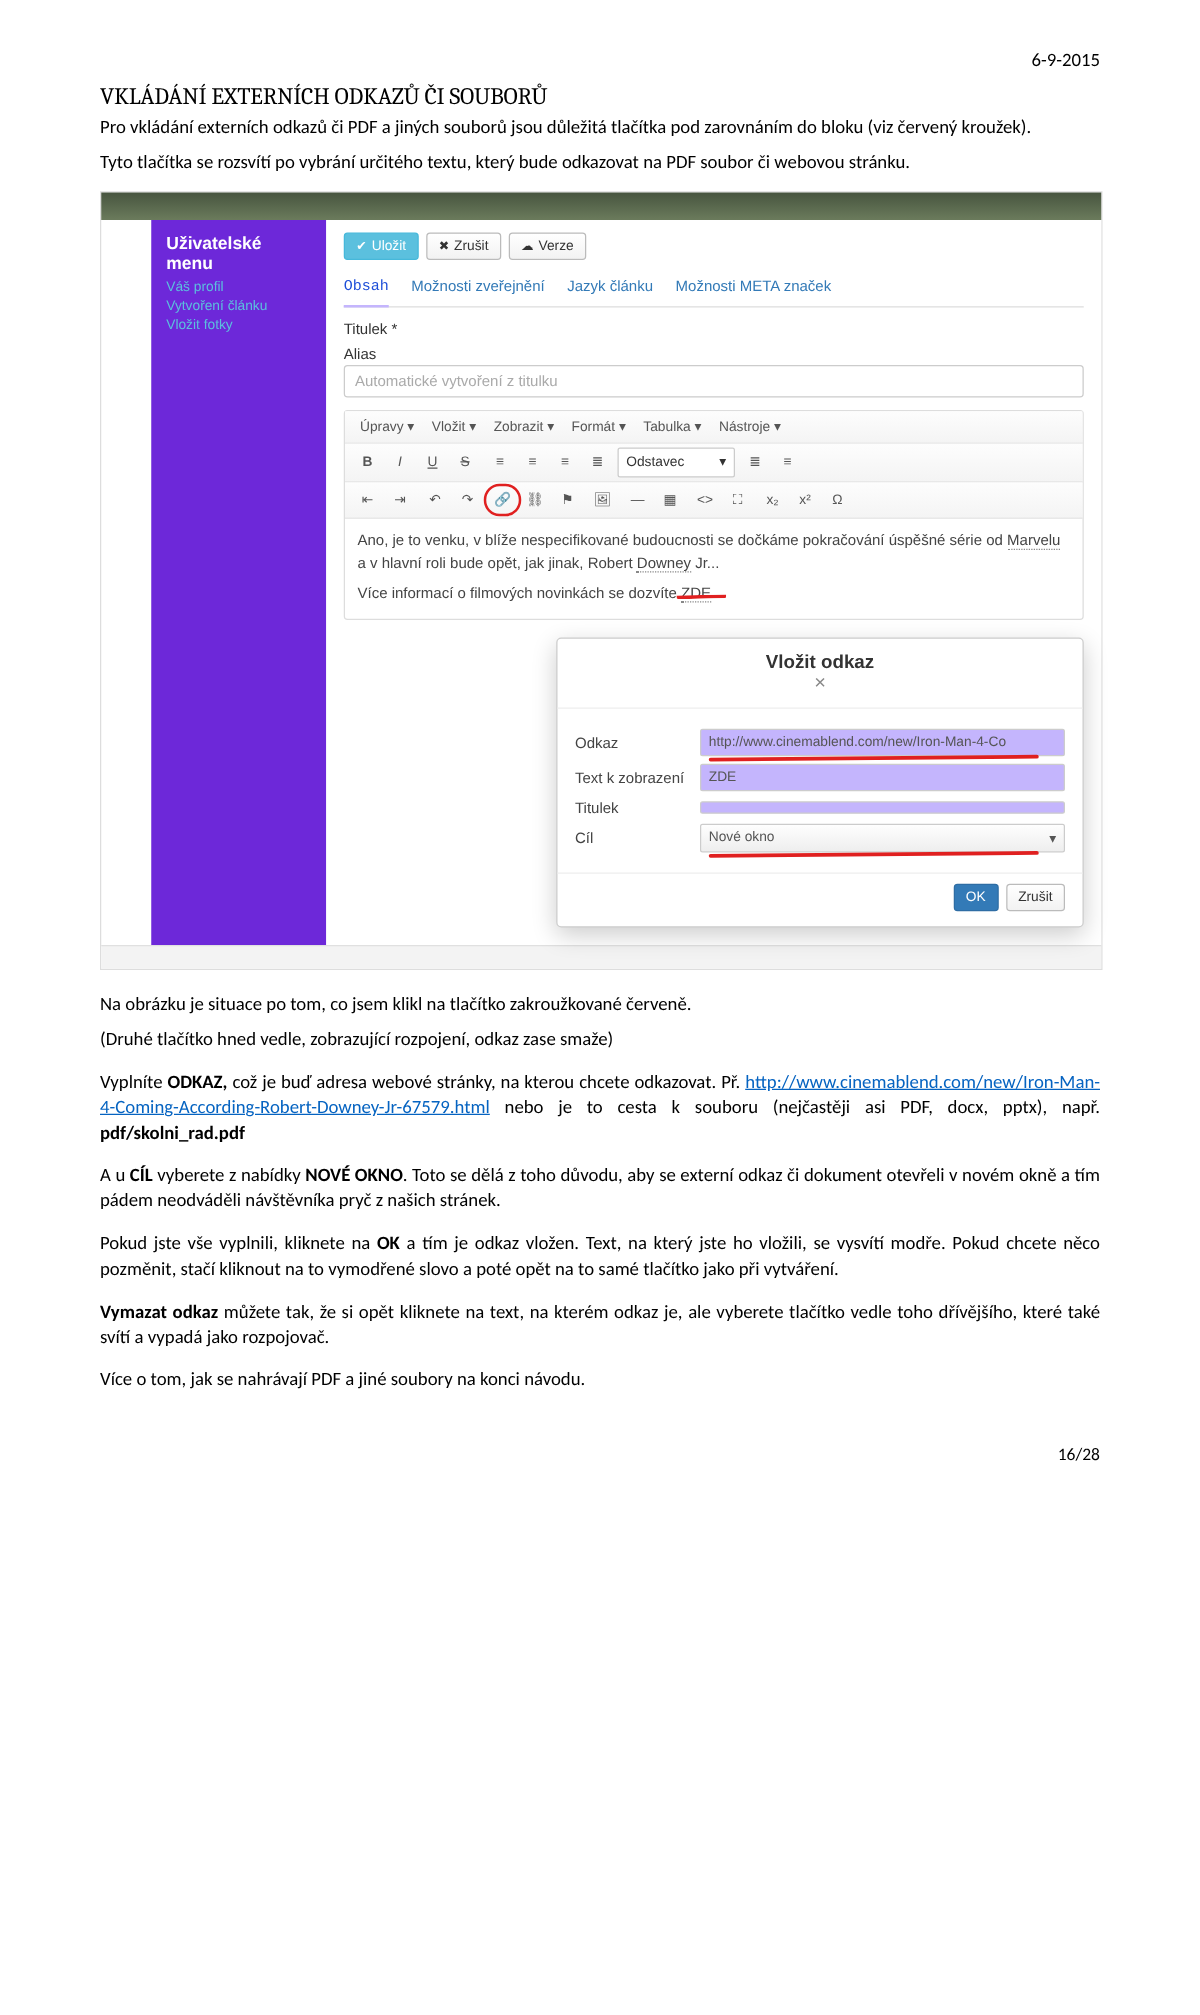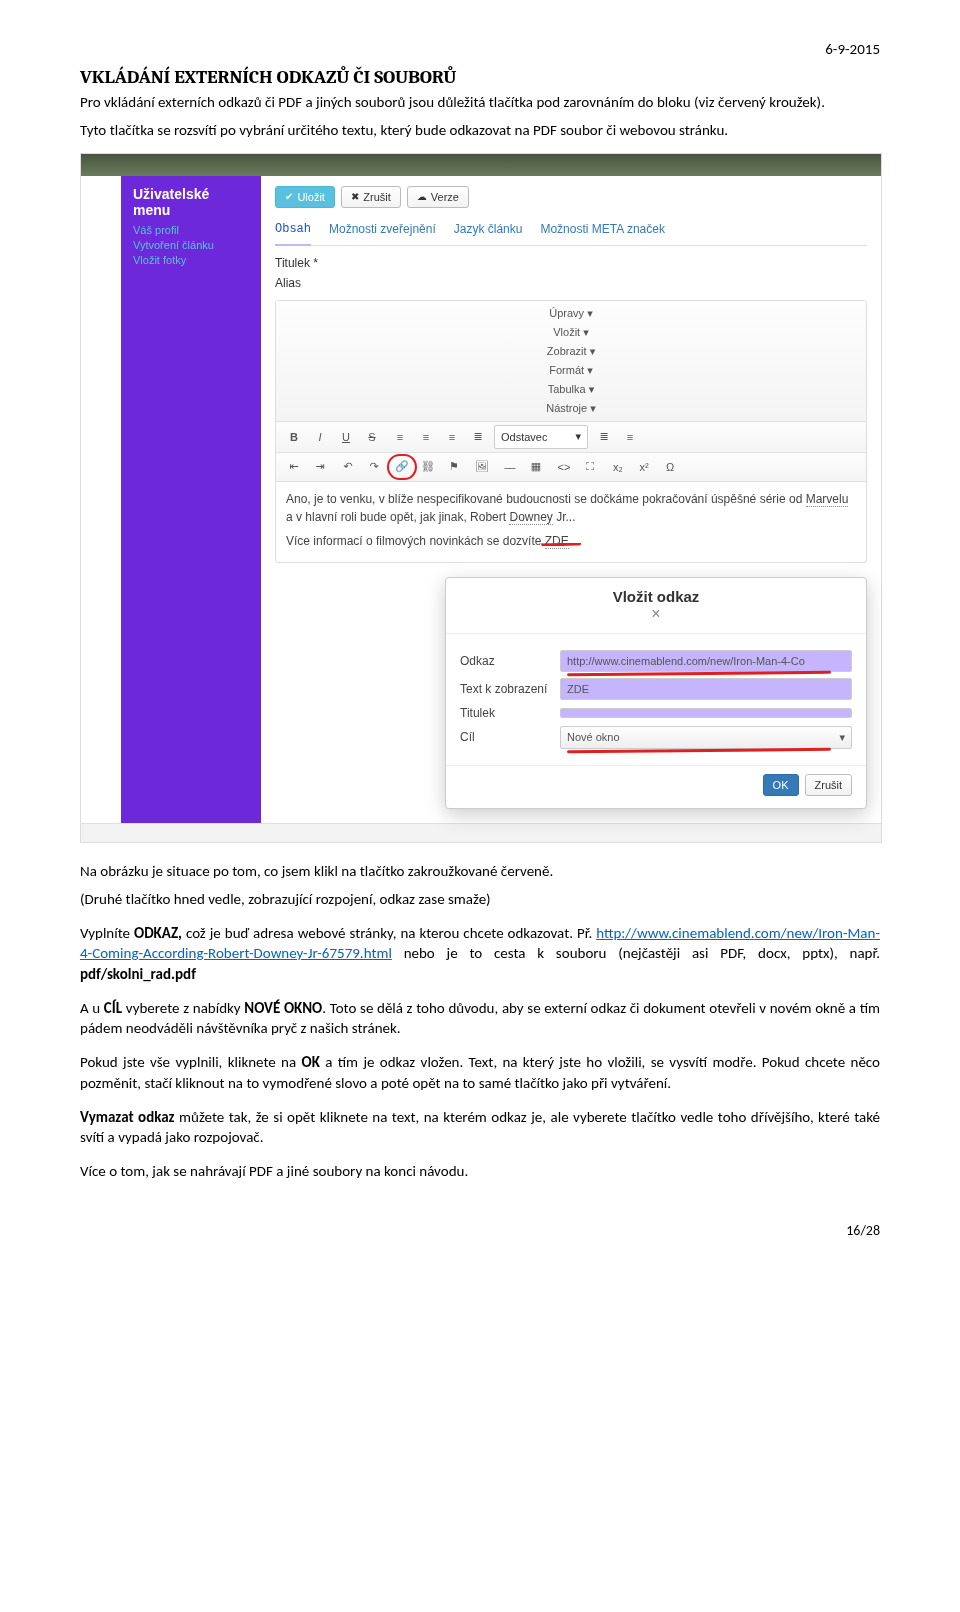--- a/index.html
+++ b/index.html
@@ -15,21 +15,21 @@
     box-sizing: border-box;
     position: relative;
   }
   .date-top {
     text-align: right;
     font-size: 15px;
     margin-bottom: 8px;
   }
   h2.section-title {
     font-family: Cambria, Georgia, serif;
-    font-weight: bold;
+    font-weight: normal;
     font-size: 19px;
     margin: 6px 0 4px 0;
     letter-spacing: -0.2px;
   }
   p.body {
     font-size: 15px;
     line-height: 1.35;
     margin: 0 0 8px 0;
     text-align: justify;
   }
@@ -144,21 +144,20 @@
   .toolbar {
     background: linear-gradient(#fdfdfd,#f4f4f4);
     border-bottom: 1px solid #e1e1e1;
     padding: 4px 6px;
     display: flex;
     flex-wrap: wrap;
     gap: 2px 2px;
     align-items: center;
     font-size: 11px;
     color: #555;
-    flex-direction: column;
   }
   .toolbar .menu-item {
     padding: 2px 6px;
     cursor: pointer;
   }
   .toolbar-row2 {
     background: linear-gradient(#fdfdfd,#f4f4f4);
     border-bottom: 1px solid #e1e1e1;
     padding: 3px 6px;
     display: flex;
@@ -312,20 +311,21 @@
         <div class="tabs">
           <div class="tab active">Obsah</div>
           <div class="tab">Možnosti zveřejnění</div>
           <div class="tab">Jazyk článku</div>
           <div class="tab">Možnosti META značek</div>
         </div>
 
         <div class="form-label">Titulek *</div>
 
         <div class="form-label">Alias</div>
+        <div class="form-input placeholder">Automatické vytvoření z titulku</div>
 
         <div class="editor">
           <div class="toolbar">
             <span class="menu-item"><span>Úpravy</span> ▾</span>
             <span class="menu-item"><span>Vložit</span> ▾</span>
             <span class="menu-item"><span>Zobrazit</span> ▾</span>
             <span class="menu-item"><span>Formát</span> ▾</span>
             <span class="menu-item"><span>Tabulka</span> ▾</span>
             <span class="menu-item"><span>Nástroje</span> ▾</span>
           </div>

